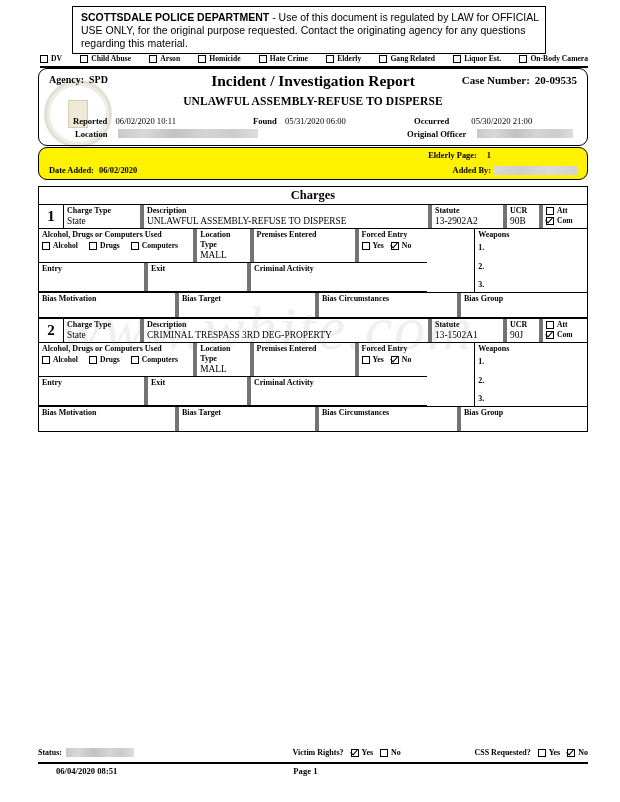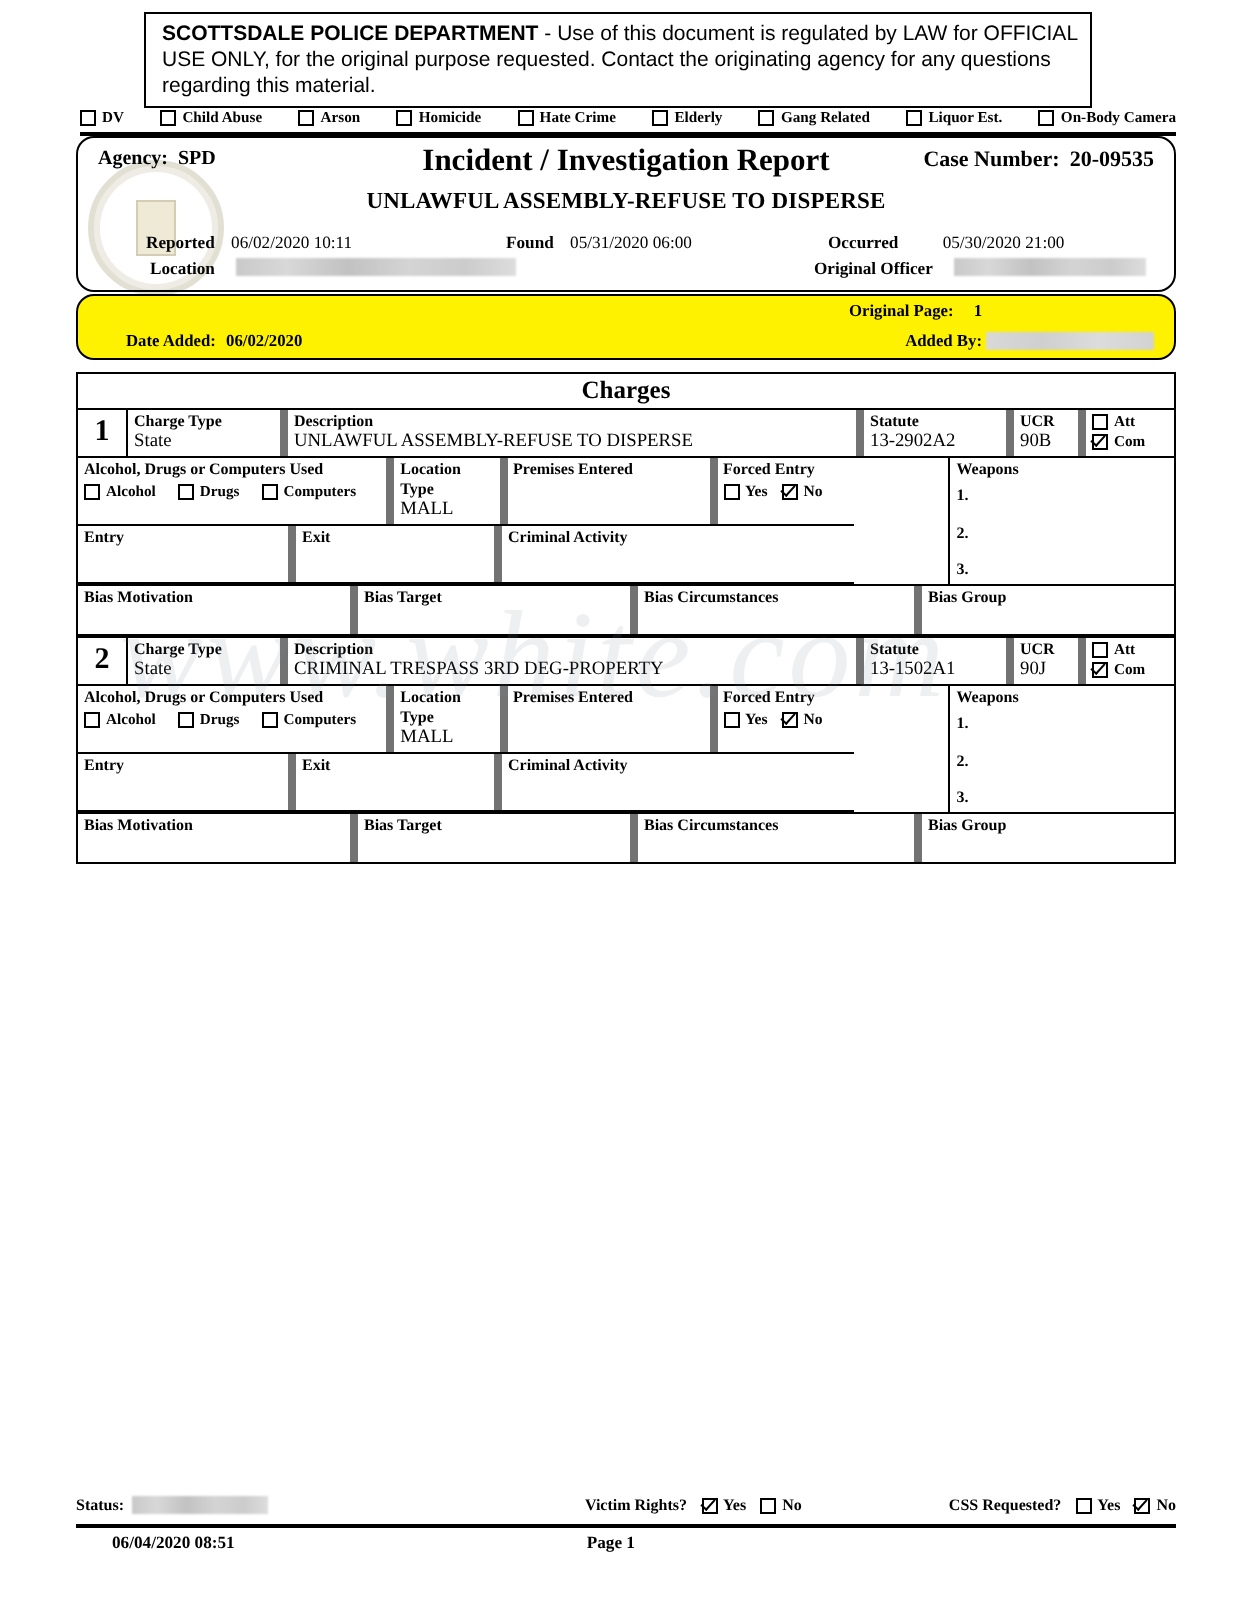--- a/index.html
+++ b/index.html
@@ -181,21 +181,21 @@
     border-radius: 9px;
     box-sizing: border-box;
     z-index: 3;
   }
   .yb-title {
     position: absolute; left: 0; right: 0; top: 1px;
     text-align: center;
     font-size: 13px; font-weight: bold;
   }
   .yb-date {
-    position: absolute; left: 24px; top: 18px;
+    position: absolute; left: 10px; top: 18px;
     font-size: 8.4px; font-weight: bold;
   }
   .yb-page {
     position: absolute; right: 96px; top: 3px;
     font-size: 8.4px; font-weight: bold; white-space: nowrap;
   }
   .yb-page .v { font-weight: bold; margin-left: 10px; }
   .yb-addedby {
     position: absolute; right: 96px; top: 18px;
     font-size: 8.4px; font-weight: bold; white-space: nowrap;
@@ -401,21 +401,21 @@
       </span>
     </div>
   </div>
 
   <div class="yellow-bar">
     <div class="yb-date">
       <span>Date Added:</span>
       <span style="margin-left:3px;">06/02/2020</span>
     </div>
     <div class="yb-page">
-      <span>Original Page:</span><span class="v">1</span>
+      <span>Elderly Page:</span><span class="v">1</span>
     </div>
     <div class="yb-addedby">Added By:</div>
     <div class="yb-redact"></div>
   </div>
 
   <div class="watermark">www.white.com</div>
 
   <div class="charges">
     <div class="charges-title">Charges</div>
 

